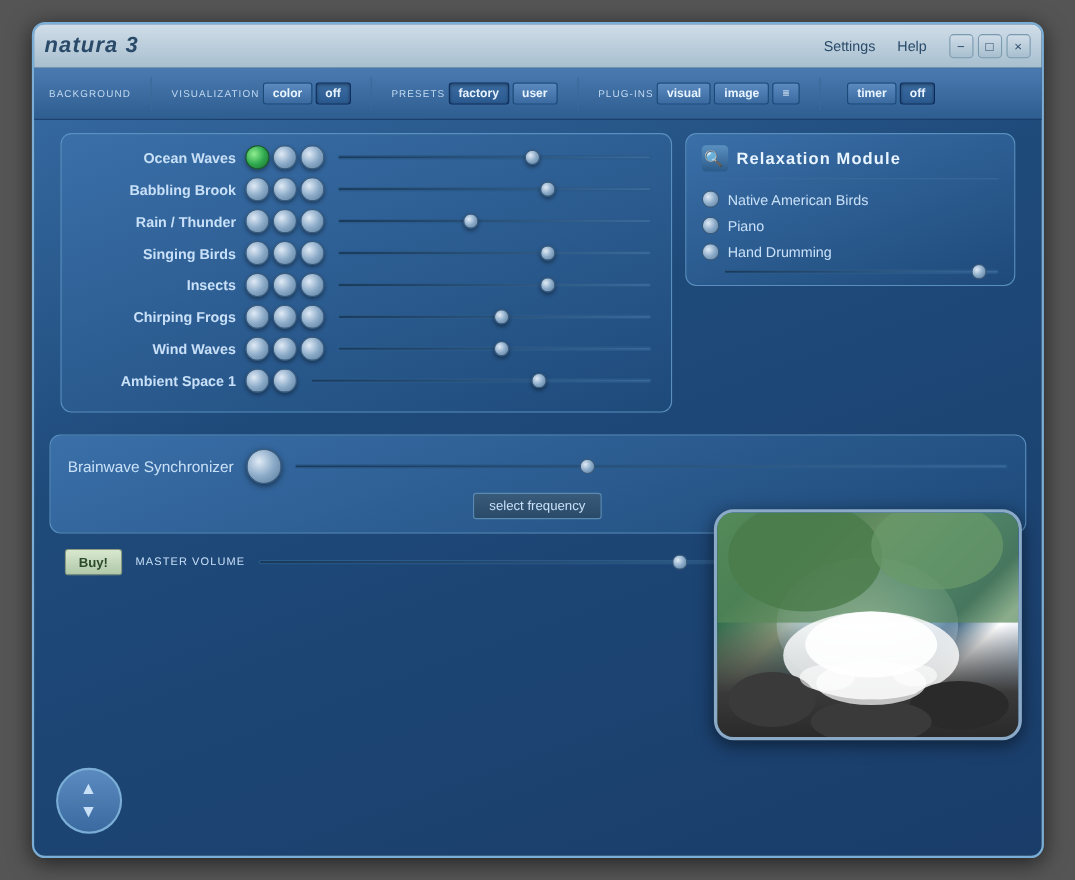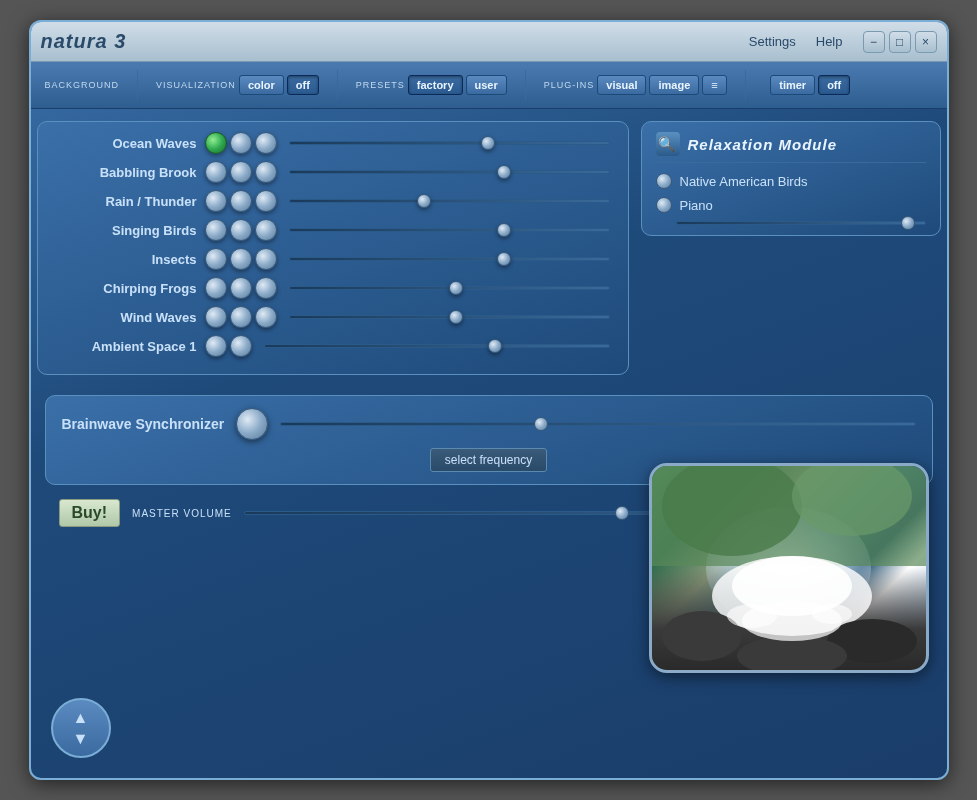--- a/index.html
+++ b/index.html
@@ -101,21 +101,21 @@
       font-weight: bold;
     }
     .tb-btn.active {
       background: linear-gradient(to bottom, #3a6a9f, #2a5a8f);
       border-color: #0a2a5a;
       box-shadow: inset 0 1px 3px rgba(0,0,0,0.4);
     }
     
     .main-content {
       display: flex;
-      padding: 12px 6px;
+      padding: 12px 24px;
       gap: 12px;
     }
     
     .sound-panel {
       background: linear-gradient(160deg, #3a6fa8, #1e4a7a);
       border: 1px solid #5a90c0;
       border-radius: 10px;
       padding: 10px 14px;
       flex: 1;
     }
@@ -200,21 +200,20 @@
       display: flex;
       align-items: center;
       justify-content: center;
       font-size: 14px;
     }
     .relaxation-title {
       color: #e8f4ff;
       font-size: 15px;
       font-weight: bold;
       letter-spacing: 1px;
-      font-style: italic;
     }
     .relaxation-item {
       display: flex;
       align-items: center;
       gap: 8px;
       margin-bottom: 8px;
     }
     .radio-btn {
       width: 16px;
       height: 16px;
@@ -305,21 +304,21 @@
       gap: 8px;
     }
     .brainwave-row {
       display: flex;
       align-items: center;
       gap: 12px;
     }
     .brainwave-label {
       color: #c8e0f8;
       font-size: 14px;
-      font-weight: bold;
+      font-weight: normal;
     }
     .brainwave-knob {
       width: 32px;
       height: 32px;
       border-radius: 50%;
       background: radial-gradient(circle at 35% 35%, #e0eaf5, #8aaac8 50%, #5a7a9a);
       border: 1px solid #3a5a7a;
       box-shadow: 0 2px 6px rgba(0,0,0,0.5);
     }
     .brainwave-slider {
@@ -356,21 +355,21 @@
       display: flex;
       align-items: center;
       gap: 12px;
       padding: 8px 14px;
     }
     .buy-btn {
       background: linear-gradient(to bottom, #d8e8d0, #b0c8a8);
       border: 1px solid #8a9a80;
       border-radius: 3px;
       color: #2a4a2a;
-      font-size: 16px;
+      font-size: 12px;
       padding: 4px 12px;
       cursor: pointer;
       font-weight: bold;
     }
     .master-vol-label {
       color: #c8e0f8;
       font-size: 10px;
       letter-spacing: 1px;
       text-transform: uppercase;
     }
@@ -593,20 +592,24 @@
           <div class="relaxation-title">Relaxation Module</div>
         </div>
         <div class="relaxation-item">
           <div class="radio-btn"></div>
           <div class="relaxation-item-label">Native American Birds</div>
         </div>
         <div class="relaxation-item">
           <div class="radio-btn"></div>
           <div class="relaxation-item-label">Piano</div>
         </div>
+        <div class="relaxation-item">
+          <div class="radio-btn"></div>
+          <div class="relaxation-item-label">Hand Drumming</div>
+        </div>
         <div class="relaxation-slider">
           <div class="relaxation-slider-track">
             <div class="relaxation-slider-thumb"></div>
           </div>
         </div>
       </div>
     </div>
   </div>
 
   <div class="bottom-section">

